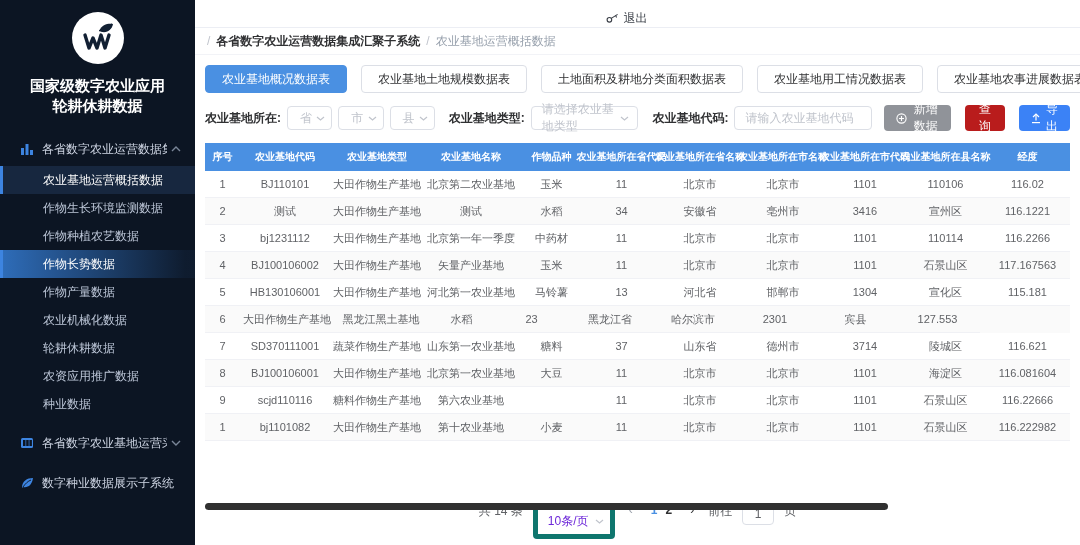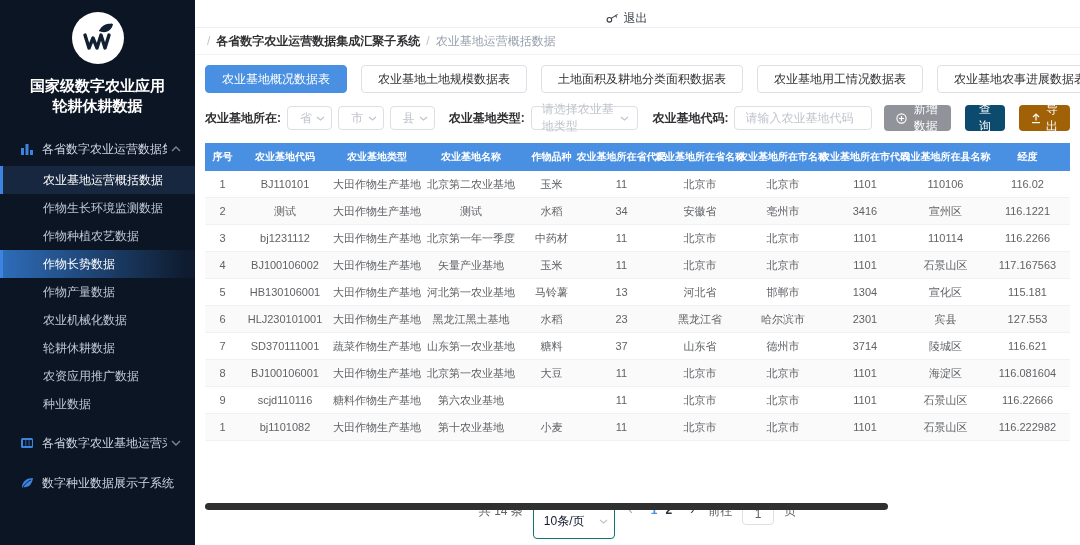--- a/index.html
+++ b/index.html
@@ -43,41 +43,41 @@
   .filters { display:flex; align-items:center; margin-top:12px; gap:6px; }
   .f-label { font-weight:bold; color:#303133; white-space:nowrap; }
   .mini-select { width:58px; height:24px; border:1px solid #dcdfe6; border-radius:4px; display:inline-flex; align-items:center; justify-content:space-between; padding:0 6px 0 12px; color:#c0c4cc; background:#fff; cursor:pointer; }
   .sel-caret { color:#c0c4cc; font-size:9px; }
   .type-select { width:152px; height:24px; border:1px solid #dcdfe6; border-radius:4px; display:inline-flex; align-items:center; justify-content:space-between; padding:0 8px 0 10px; color:#c0c4cc; background:#fff; cursor:pointer; margin-right:8px; }
   .code-input { width:138px; height:24px; border:1px solid #dcdfe6; border-radius:4px; padding:0 10px; color:#606266; font-size:12px; outline:none; font-family:inherit; }
   .code-input::placeholder { color:#c0c4cc; }
   .spacer { flex:1; }
   .btn { height:26px; border:none; border-radius:4px; padding:0 12px; font-size:12px; color:#fff; cursor:pointer; display:inline-flex; align-items:center; gap:5px; font-family:inherit; }
   .btn-add { background:#909399; margin-right:8px; }
-  .btn-query { background:#0c4a6e; margin-right:8px; }
-  .btn-export { background:#a16207; }
+  .btn-query { background:#b91c1c; margin-right:8px; }
+  .btn-export { background:#3b82f6; }
 
   
   .table { margin-top:12px; }
   .tr { display:flex; align-items:stretch; }
   .thead { background:#4a90e2; }
   .th { color:#fff; font-weight:bold; font-size:10px; height:28px; display:flex; align-items:center; justify-content:center; white-space:nowrap; overflow:visible; }
   .td { color:#606266; font-size:11px; height:27px; display:flex; align-items:center; justify-content:center; white-space:nowrap; border-bottom:1px solid #f0f1f5; }
   .tbody .tr.even { background:#fafafa; }
   .c0{width:35px;flex:none}.c1{width:90px;flex:none}.c2{width:94px;flex:none}.c3{width:94px;flex:none}
   .c4{width:67px;flex:none}.c5{width:73px;flex:none}.c6{width:84px;flex:none}.c7{width:82px;flex:none}
   .c8{width:82px;flex:none}.c9{width:79px;flex:none}.c10{width:85px;flex:none}
 
   
   .hscroll { margin-top:62px; height:7px; background:#ececec; border-radius:4px; position:relative; }
   .hscroll .thumb { position:absolute; left:0; top:0; height:7px; width:79%; background:#303030; border-radius:4px; cursor:grab; }
 
   
   .pagination { height:44px; display:flex; align-items:flex-start; justify-content:center; gap:10px; color:#606266; }
-  .pg-size { width:82px; height:36px; border:1px solid #0f766e; border-radius:4px; display:inline-flex; align-items:center; justify-content:space-between; padding:0 6px 0 10px; color:#0f172a; cursor:pointer; }
+  .pg-size { width:82px; height:36px; border:5px solid #0f766e; border-radius:4px; display:inline-flex; align-items:center; justify-content:space-between; padding:0 6px 0 10px; color:#6d28d9; cursor:pointer; }
   .pg-arrow { color:#9aa0aa; cursor:pointer; padding:0 4px; }
   .pg-num { cursor:pointer; padding:0 4px; color:#303133; font-weight:bold; }
   .pg-num.current { color:#4a90e2; }
   .goto-input { width:32px; height:22px; border:1px solid #dcdfe6; border-radius:4px; text-align:center; color:#606266; font-size:12px; outline:none; font-family:inherit; }
 
   svg { display:block; }
 </style>
 </head>
 <body>
 
@@ -345,21 +345,20 @@
               <div class="td c4">马铃薯</div>
               <div class="td c5">13</div>
               <div class="td c6">河北省</div>
               <div class="td c7">邯郸市</div>
               <div class="td c8">1304</div>
               <div class="td c9">宣化区</div>
               <div class="td c10">115.181</div>
             </div>
             <div class="tr even">
               <div class="td c0">6</div>
-              <div class="td c1">HLJ230101001</div>
               <div class="td c2">大田作物生产基地</div>
               <div class="td c3">黑龙江黑土基地</div>
               <div class="td c4">水稻</div>
               <div class="td c5">23</div>
               <div class="td c6">黑龙江省</div>
               <div class="td c7">哈尔滨市</div>
               <div class="td c8">2301</div>
               <div class="td c9">宾县</div>
               <div class="td c10">127.553</div>
             </div>

